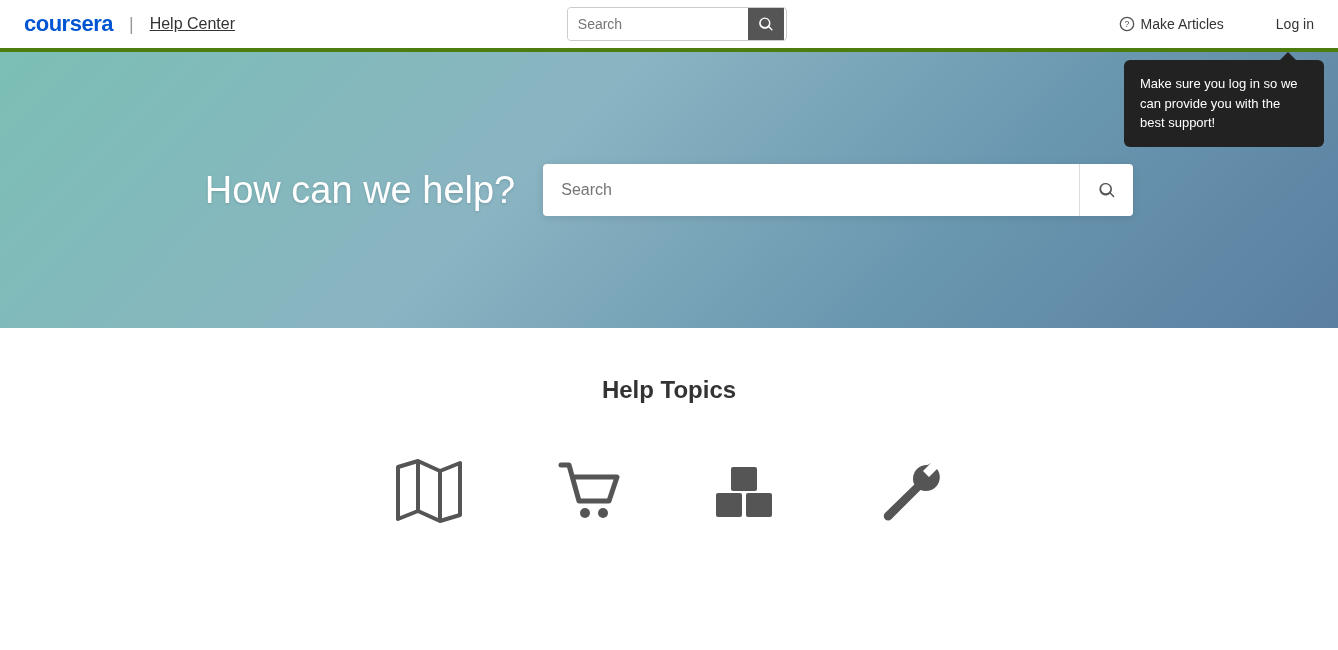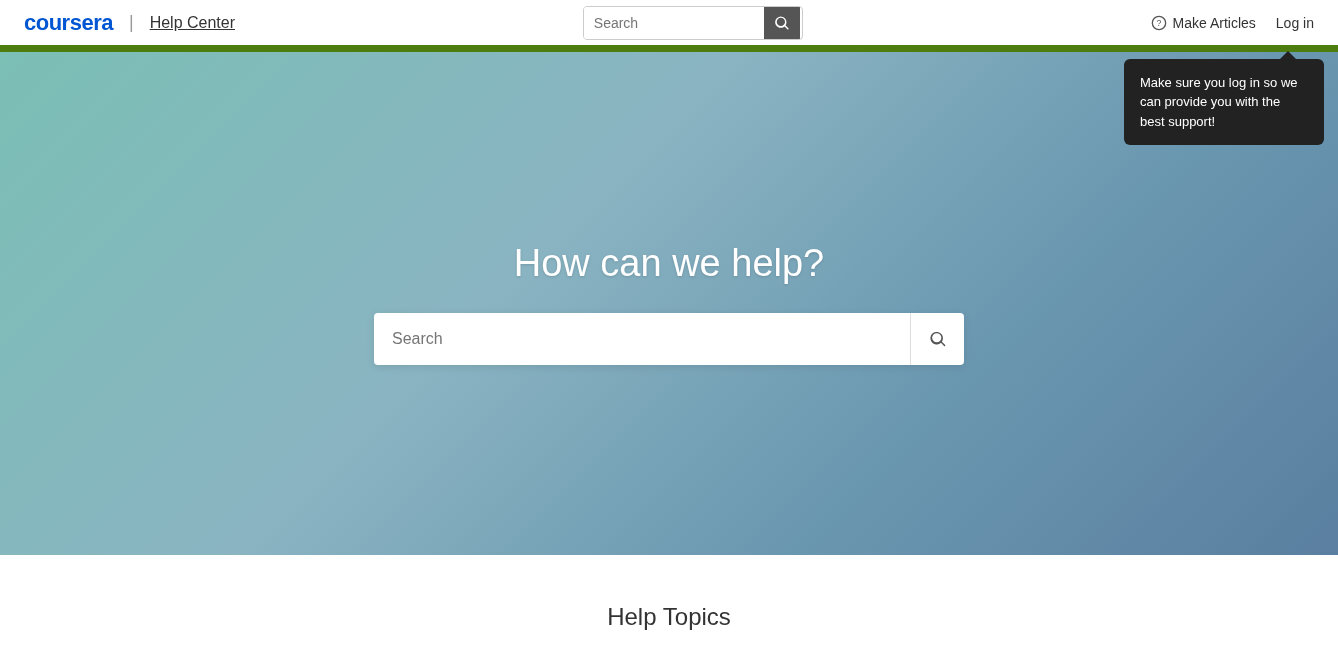--- a/index.html
+++ b/index.html
@@ -6,21 +6,21 @@
     body { font-family: 'Source Sans Pro', Arial, sans-serif; width: 1338px; min-height: 650px; overflow-x: hidden; }
 
     
     .navbar {
       display: flex;
       align-items: center;
       justify-content: space-between;
       padding: 12px 24px;
       height: 52px;
       background: #fff;
-      border-bottom: 7px solid #4d7c0f;
+      border-bottom: 4px solid #4d7c0f;
       position: relative;
       z-index: 10;
     }
     .navbar-left {
       display: flex;
       align-items: center;
       gap: 10px;
     }
     .coursera-logo {
       display: flex;
@@ -85,20 +85,21 @@
       color: #333;
       font-size: 14px;
       text-decoration: none;
       cursor: pointer;
     }
     .login-link {
       color: #333;
       font-size: 14px;
       cursor: pointer;
       font-weight: 500;
+      margin-left: 32px;
     }
 
     
     .tooltip-bubble {
       position: absolute;
       top: 44px;
       right: -10px;
       background: #222;
       color: #fff;
       padding: 14px 16px;
@@ -114,23 +115,23 @@
       top: -8px;
       right: 28px;
       border-width: 0 8px 8px 8px;
       border-style: solid;
       border-color: transparent transparent #222 transparent;
     }
 
     
     .hero {
       background: linear-gradient(135deg, #7bbfb5 0%, #8ab4c2 40%, #6a97b0 70%, #5a7fa0 100%);
-      height: 503px;
-      display: flex;
-      flex-direction: column;
+      height: 276px;
+      display: flex;
+      flex-direction: row;
       align-items: center;
       justify-content: center;
       gap: 28px;
     }
     .hero-title {
       color: #fff;
       font-size: 38px;
       font-weight: 300;
       text-shadow: 0 1px 3px rgba(0,0,0,0.15);
     }
@@ -166,21 +167,21 @@
     
     .help-topics {
       background: #fff;
       padding: 48px 20px 20px;
       display: flex;
       flex-direction: column;
       align-items: center;
     }
     .help-topics-title {
       font-size: 24px;
-      font-weight: 400;
+      font-weight: 700;
       color: #333;
       margin-bottom: 52px;
     }
     .topics-grid {
       display: flex;
       gap: 80px;
       justify-content: center;
     }
     .topic-item {
       display: flex;

